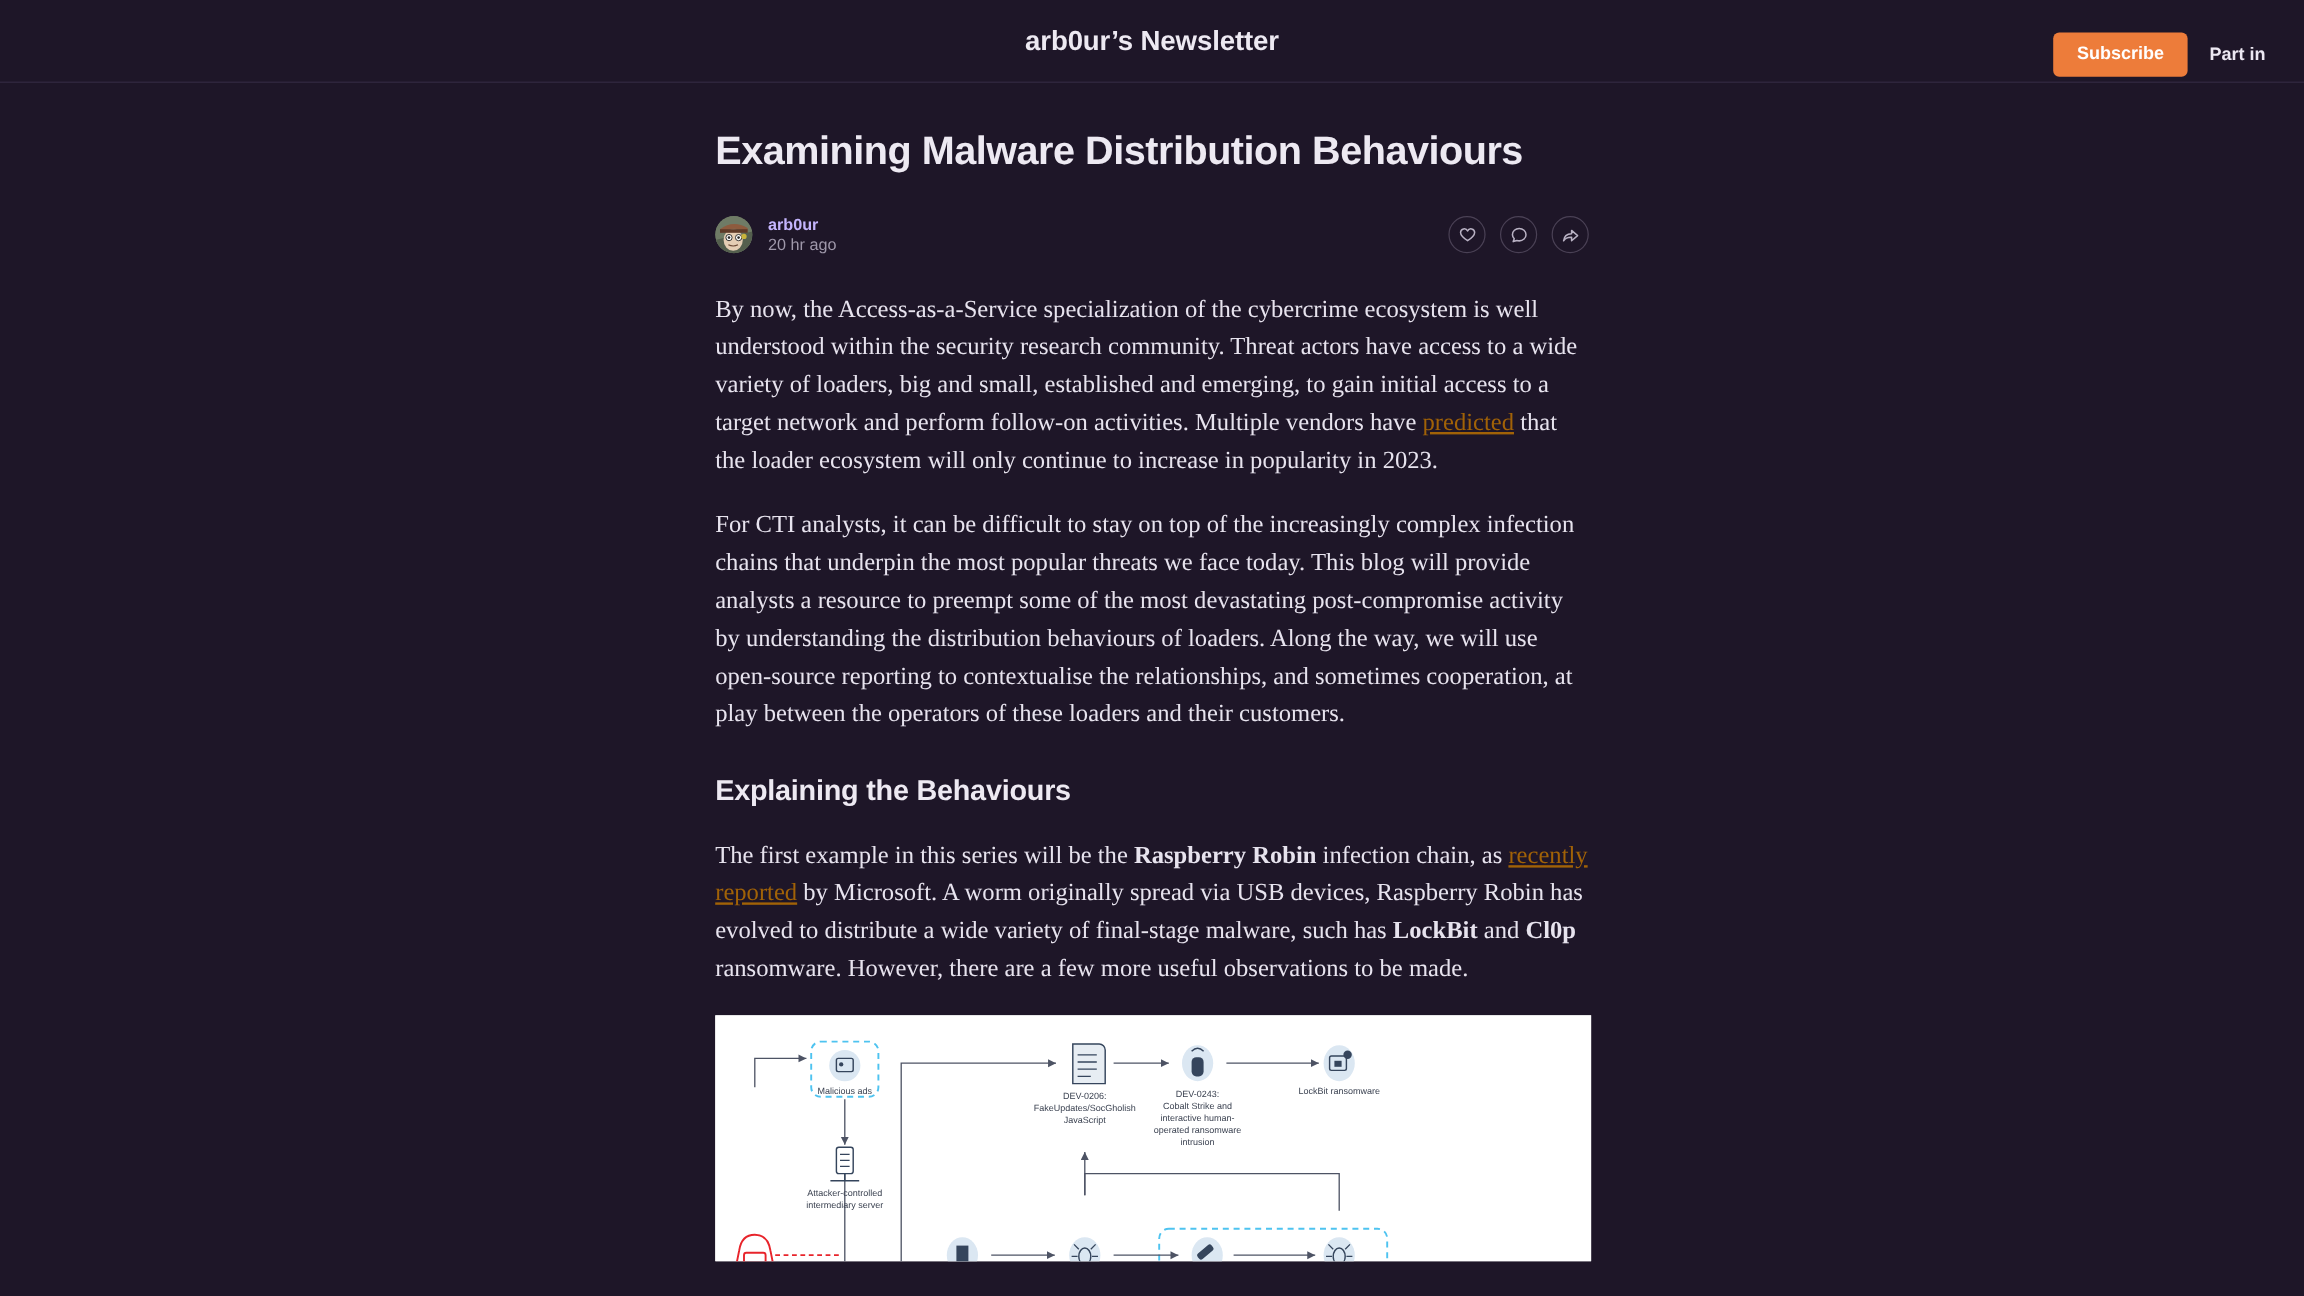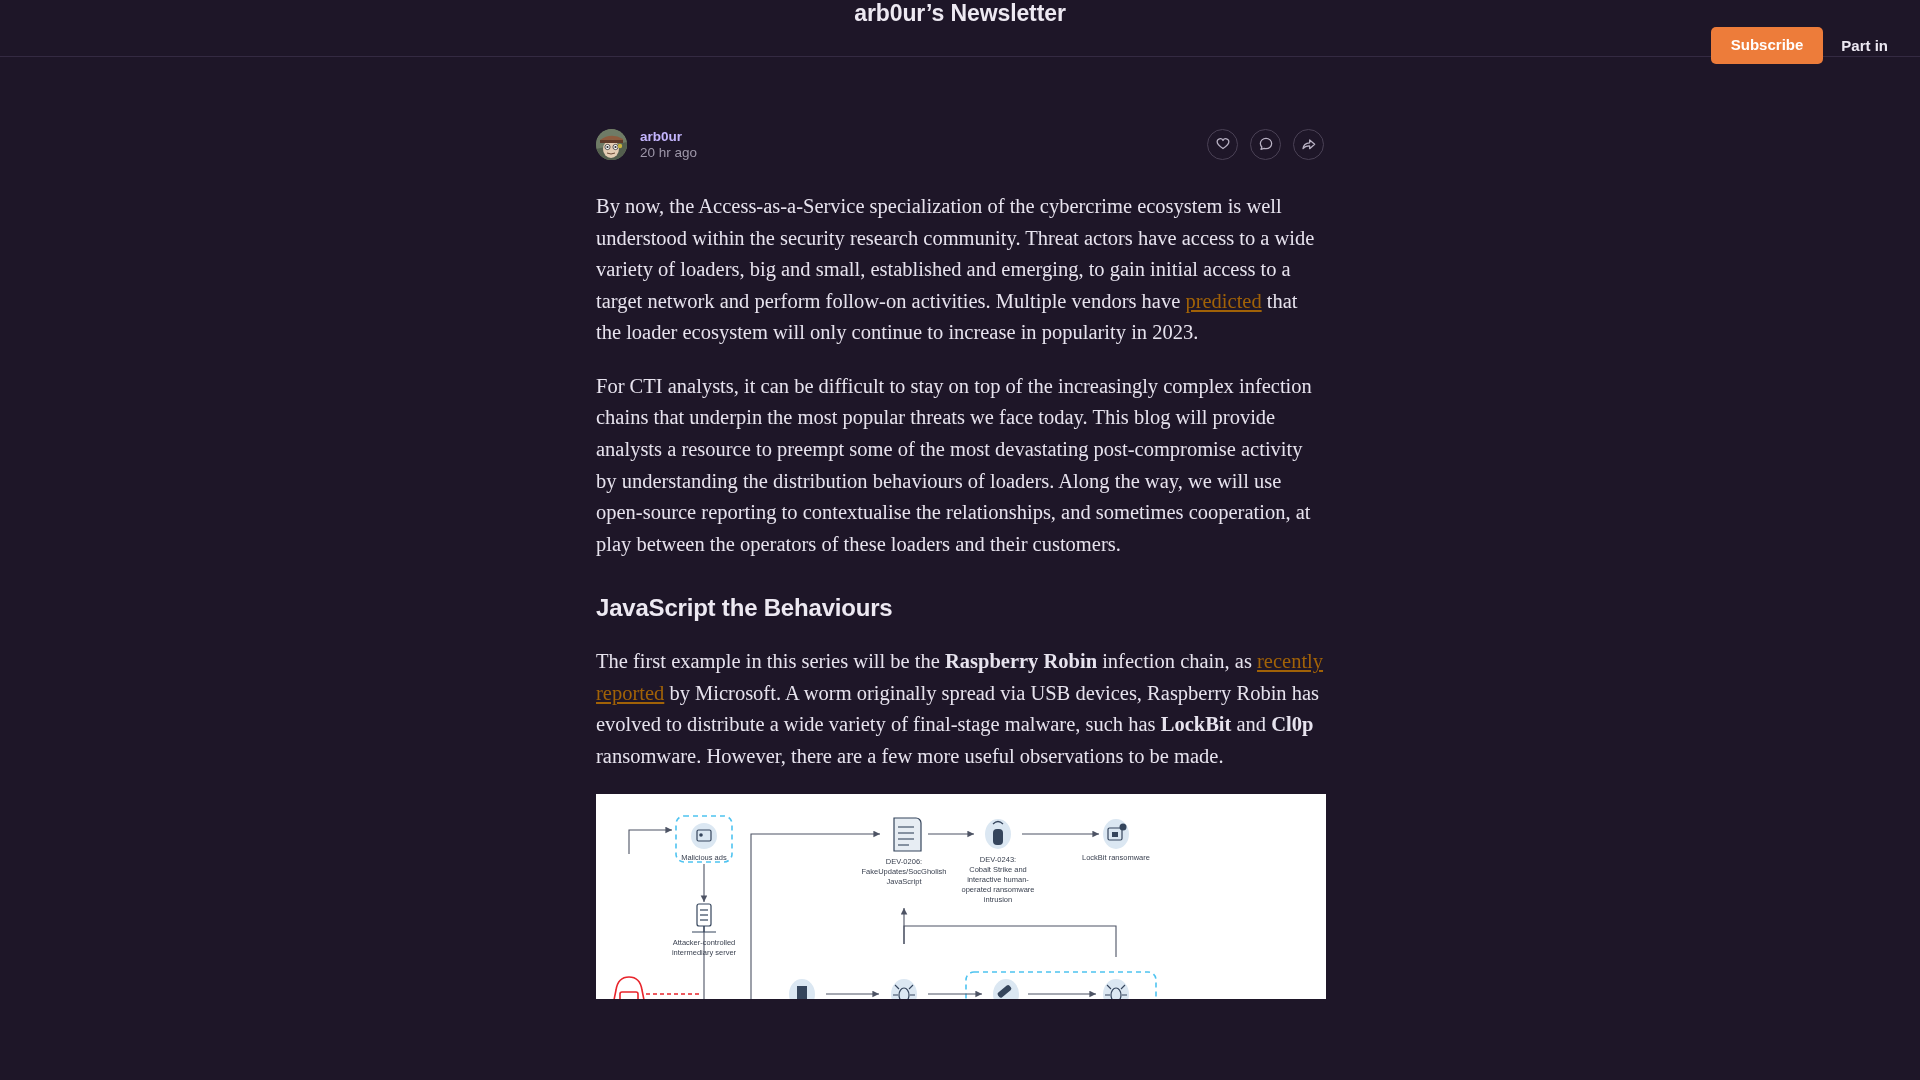--- a/index.html
+++ b/index.html
@@ -12,24 +12,25 @@
   }
 
   body {
     font-family: "Liberation Sans", sans-serif;
     -webkit-font-smoothing: antialiased;
   }
 
   
   .site-header {
     position: relative;
-    height: 57px;
+    height: 69px;
     border-bottom: 1px solid #342a42;
     background: #1e1628;
     display: flex;
+    align-items: center;
     justify-content: center;
   }
 
   .site-title {
     font-size: 23px;
     font-weight: 700;
     color: #ede9f2;
     letter-spacing: -0.1px;
   }
 
@@ -191,20 +192,21 @@
   <div class="site-title">arb0ur’s Newsletter</div>
   <div class="header-actions">
     <button class="subscribe-btn">Subscribe</button>
     <a class="signin-link">Part in</a>
   </div>
 </header>
 
 <div class="article-wrap">
   <article class="article">
 
+    <h1 class="post-title">Examining Malware Distribution Behaviours</h1>
 
     <div class="byline">
       <div class="byline-left">
         <div class="avatar">
           <svg width="31" height="31" viewBox="0 0 31 31" aria-hidden="true">
             <circle cx="15.5" cy="15.5" r="15.5" fill="#6f7b66"></circle>
             <path d="M0 20 L31 13 L31 31 L0 31 Z" fill="#545f4e"></path>
             <ellipse cx="15" cy="20" rx="8" ry="9" fill="#e4cdb4"></ellipse>
             <path d="M4 11 Q15 3 27 10 L27 13 Q15 8 4 14 Z" fill="#8e5b3e"></path>
             <rect x="4" y="11" width="23" height="3" fill="#5f3a28"></rect>
@@ -246,21 +248,21 @@
         </div>
       </div>
     </div>
 
     <div class="post-body">
 
       <p><span>By now, the Access-as-a-Service specialization of the cybercrime ecosystem is well understood within the security research community. Threat actors have access to a wide variety of loaders, big and small, established and emerging, to gain initial access to a target network and perform follow-on activities. Multiple vendors have </span><a>predicted</a><span> that the loader ecosystem will only continue to increase in popularity in 2023.</span></p>
 
       <p>For CTI analysts, it can be difficult to stay on top of the increasingly complex infection chains that underpin the most popular threats we face today. This blog will provide analysts a resource to preempt some of the most devastating post-compromise activity by understanding the distribution behaviours of loaders. Along the way, we will use open-source reporting to contextualise the relationships, and sometimes cooperation, at play between the operators of these loaders and their customers.</p>
 
-      <h2 class="section-heading">JavaScript the Behaviours</h2>
+      <h2 class="section-heading">Explaining the Behaviours</h2>
 
       <p><span>The first example in this series will be the </span><strong>Raspberry Robin</strong><span> infection chain, as </span><a>recently reported</a><span> by Microsoft. A worm originally spread via USB devices, Raspberry Robin has evolved to distribute a wide variety of final-stage malware, such has </span><strong>LockBit</strong><span> and </span><strong>Cl0p</strong><span> ransomware. However, there are a few more useful observations to be made.</span></p>
 
     </div>
 
     <figure class="figure">
       <svg class="diagram" width="730" height="300" viewBox="0 0 730 300">
         <defs>
           <marker id="ar" markerWidth="7" markerHeight="7" refX="6" refY="3" orient="auto">
             <path d="M0,0 L6,3 L0,6 z" fill="#4d5364"></path>

